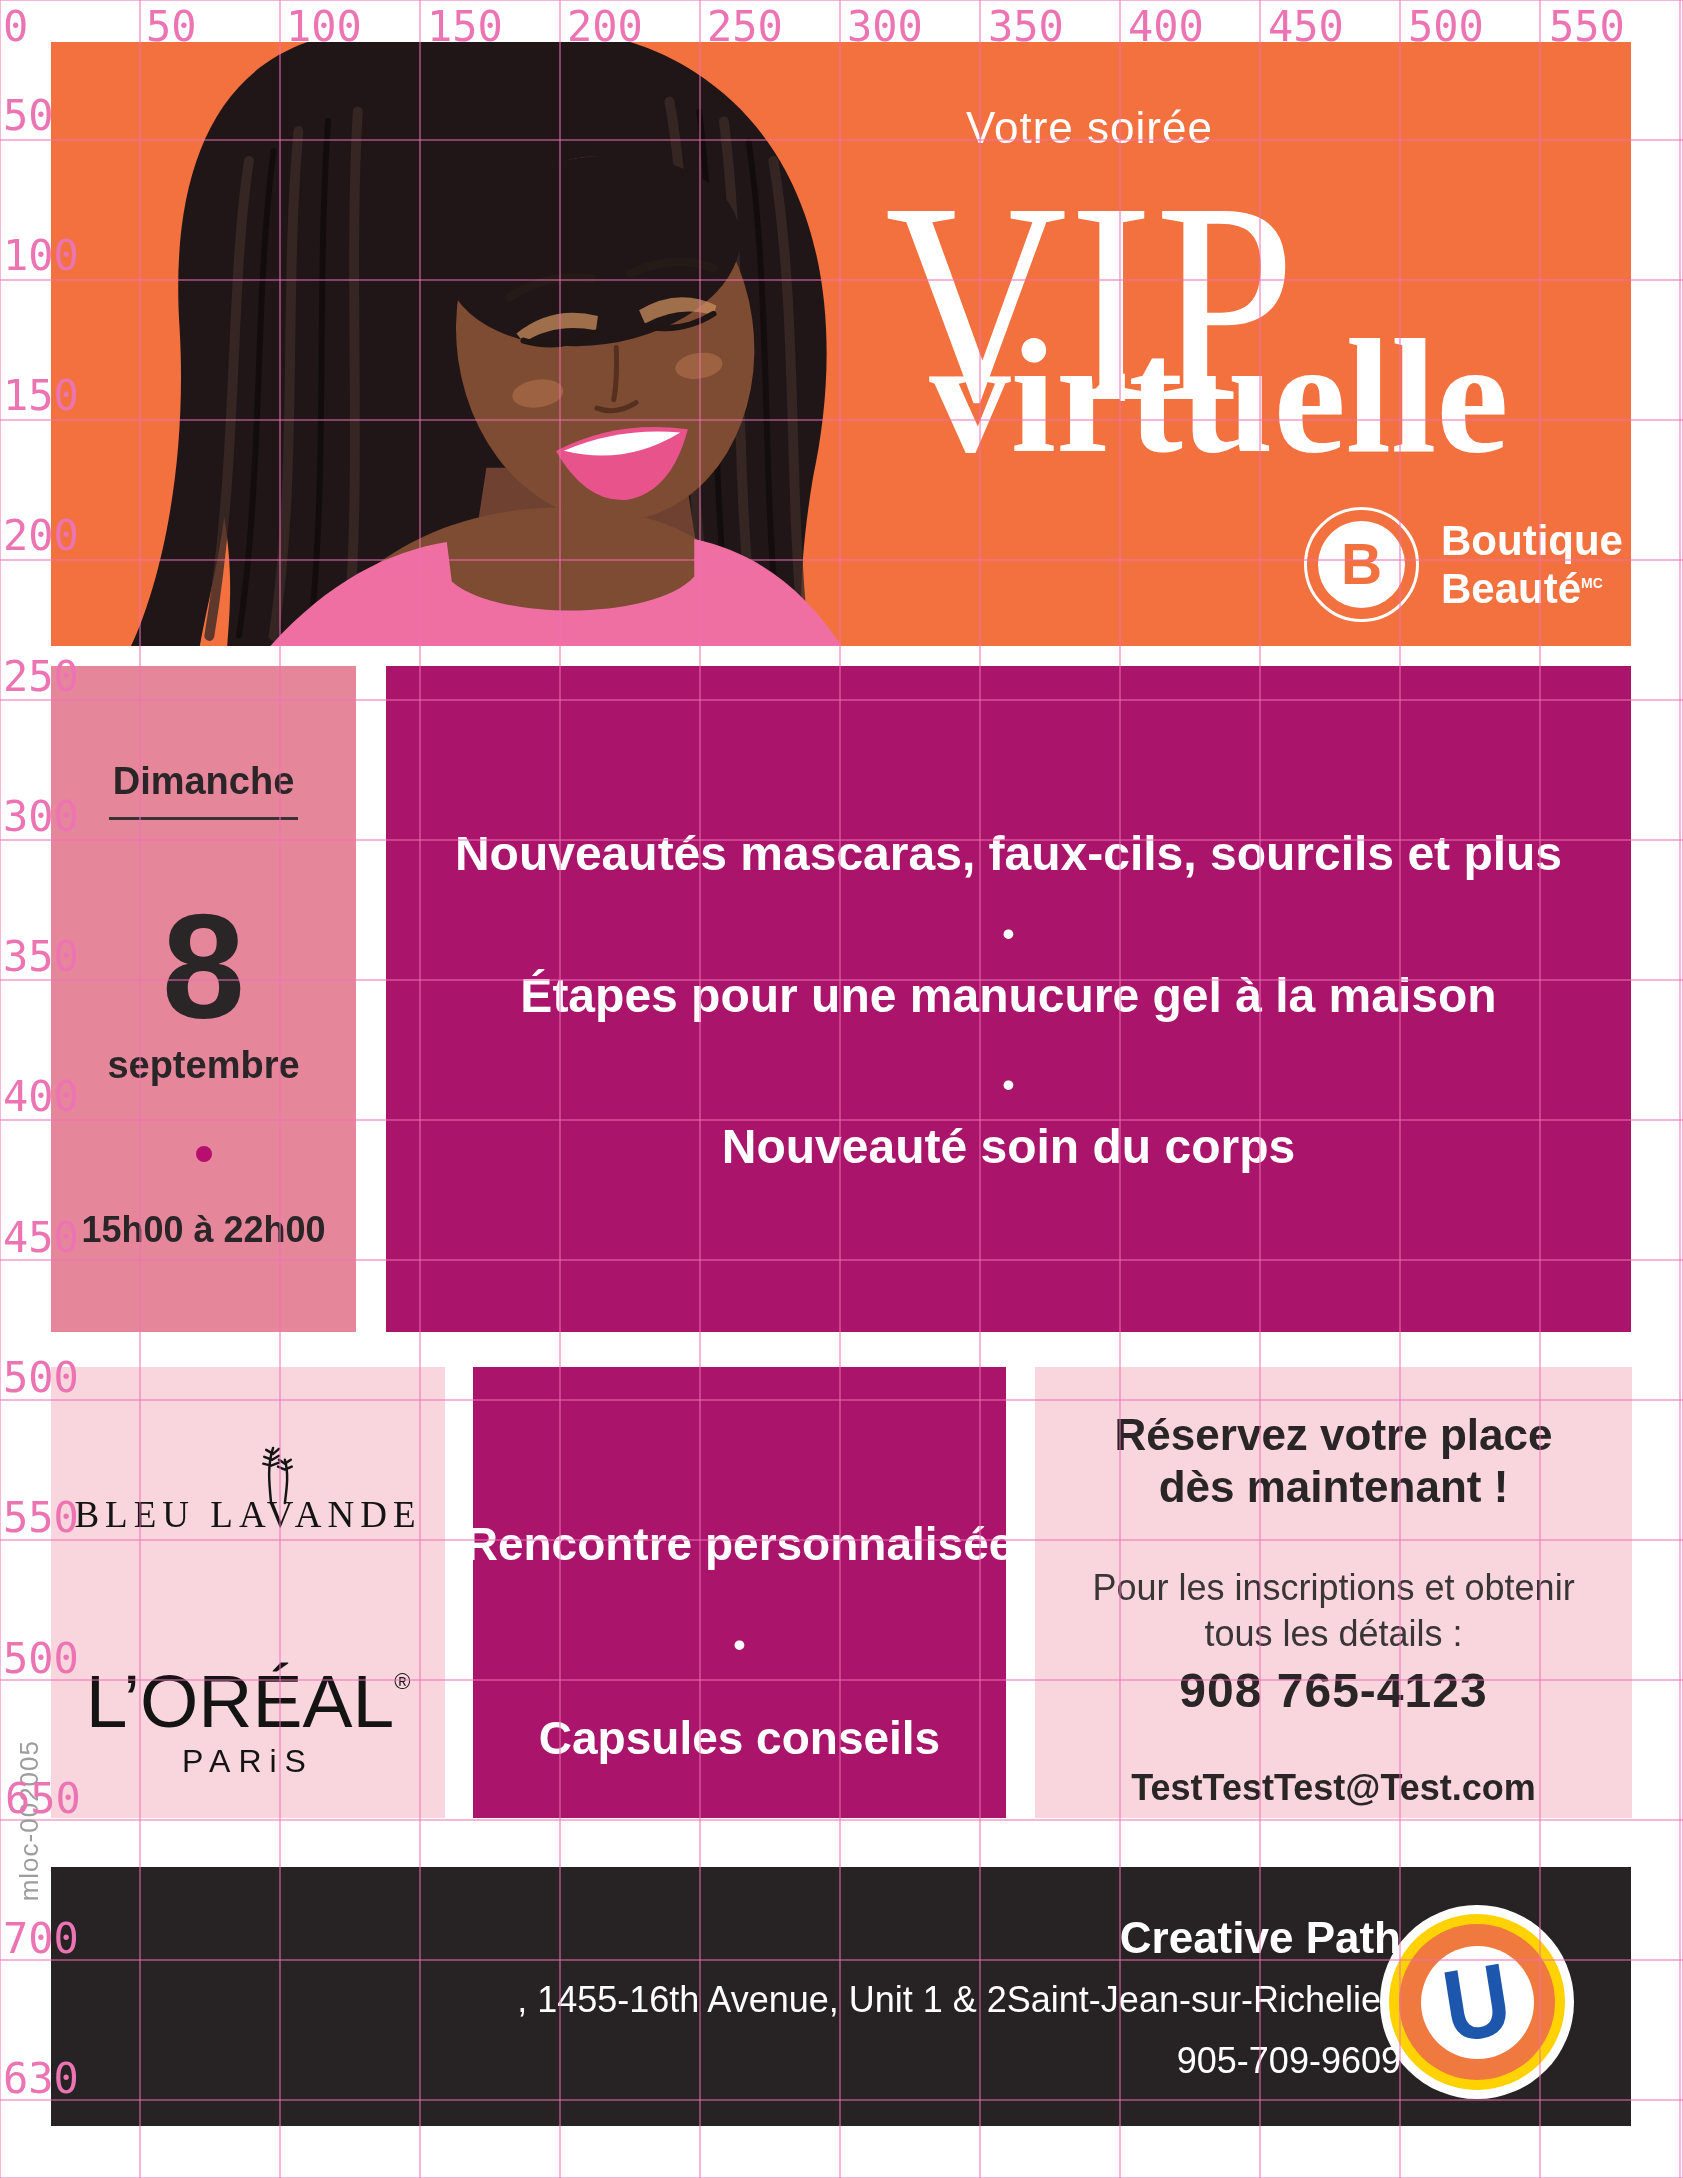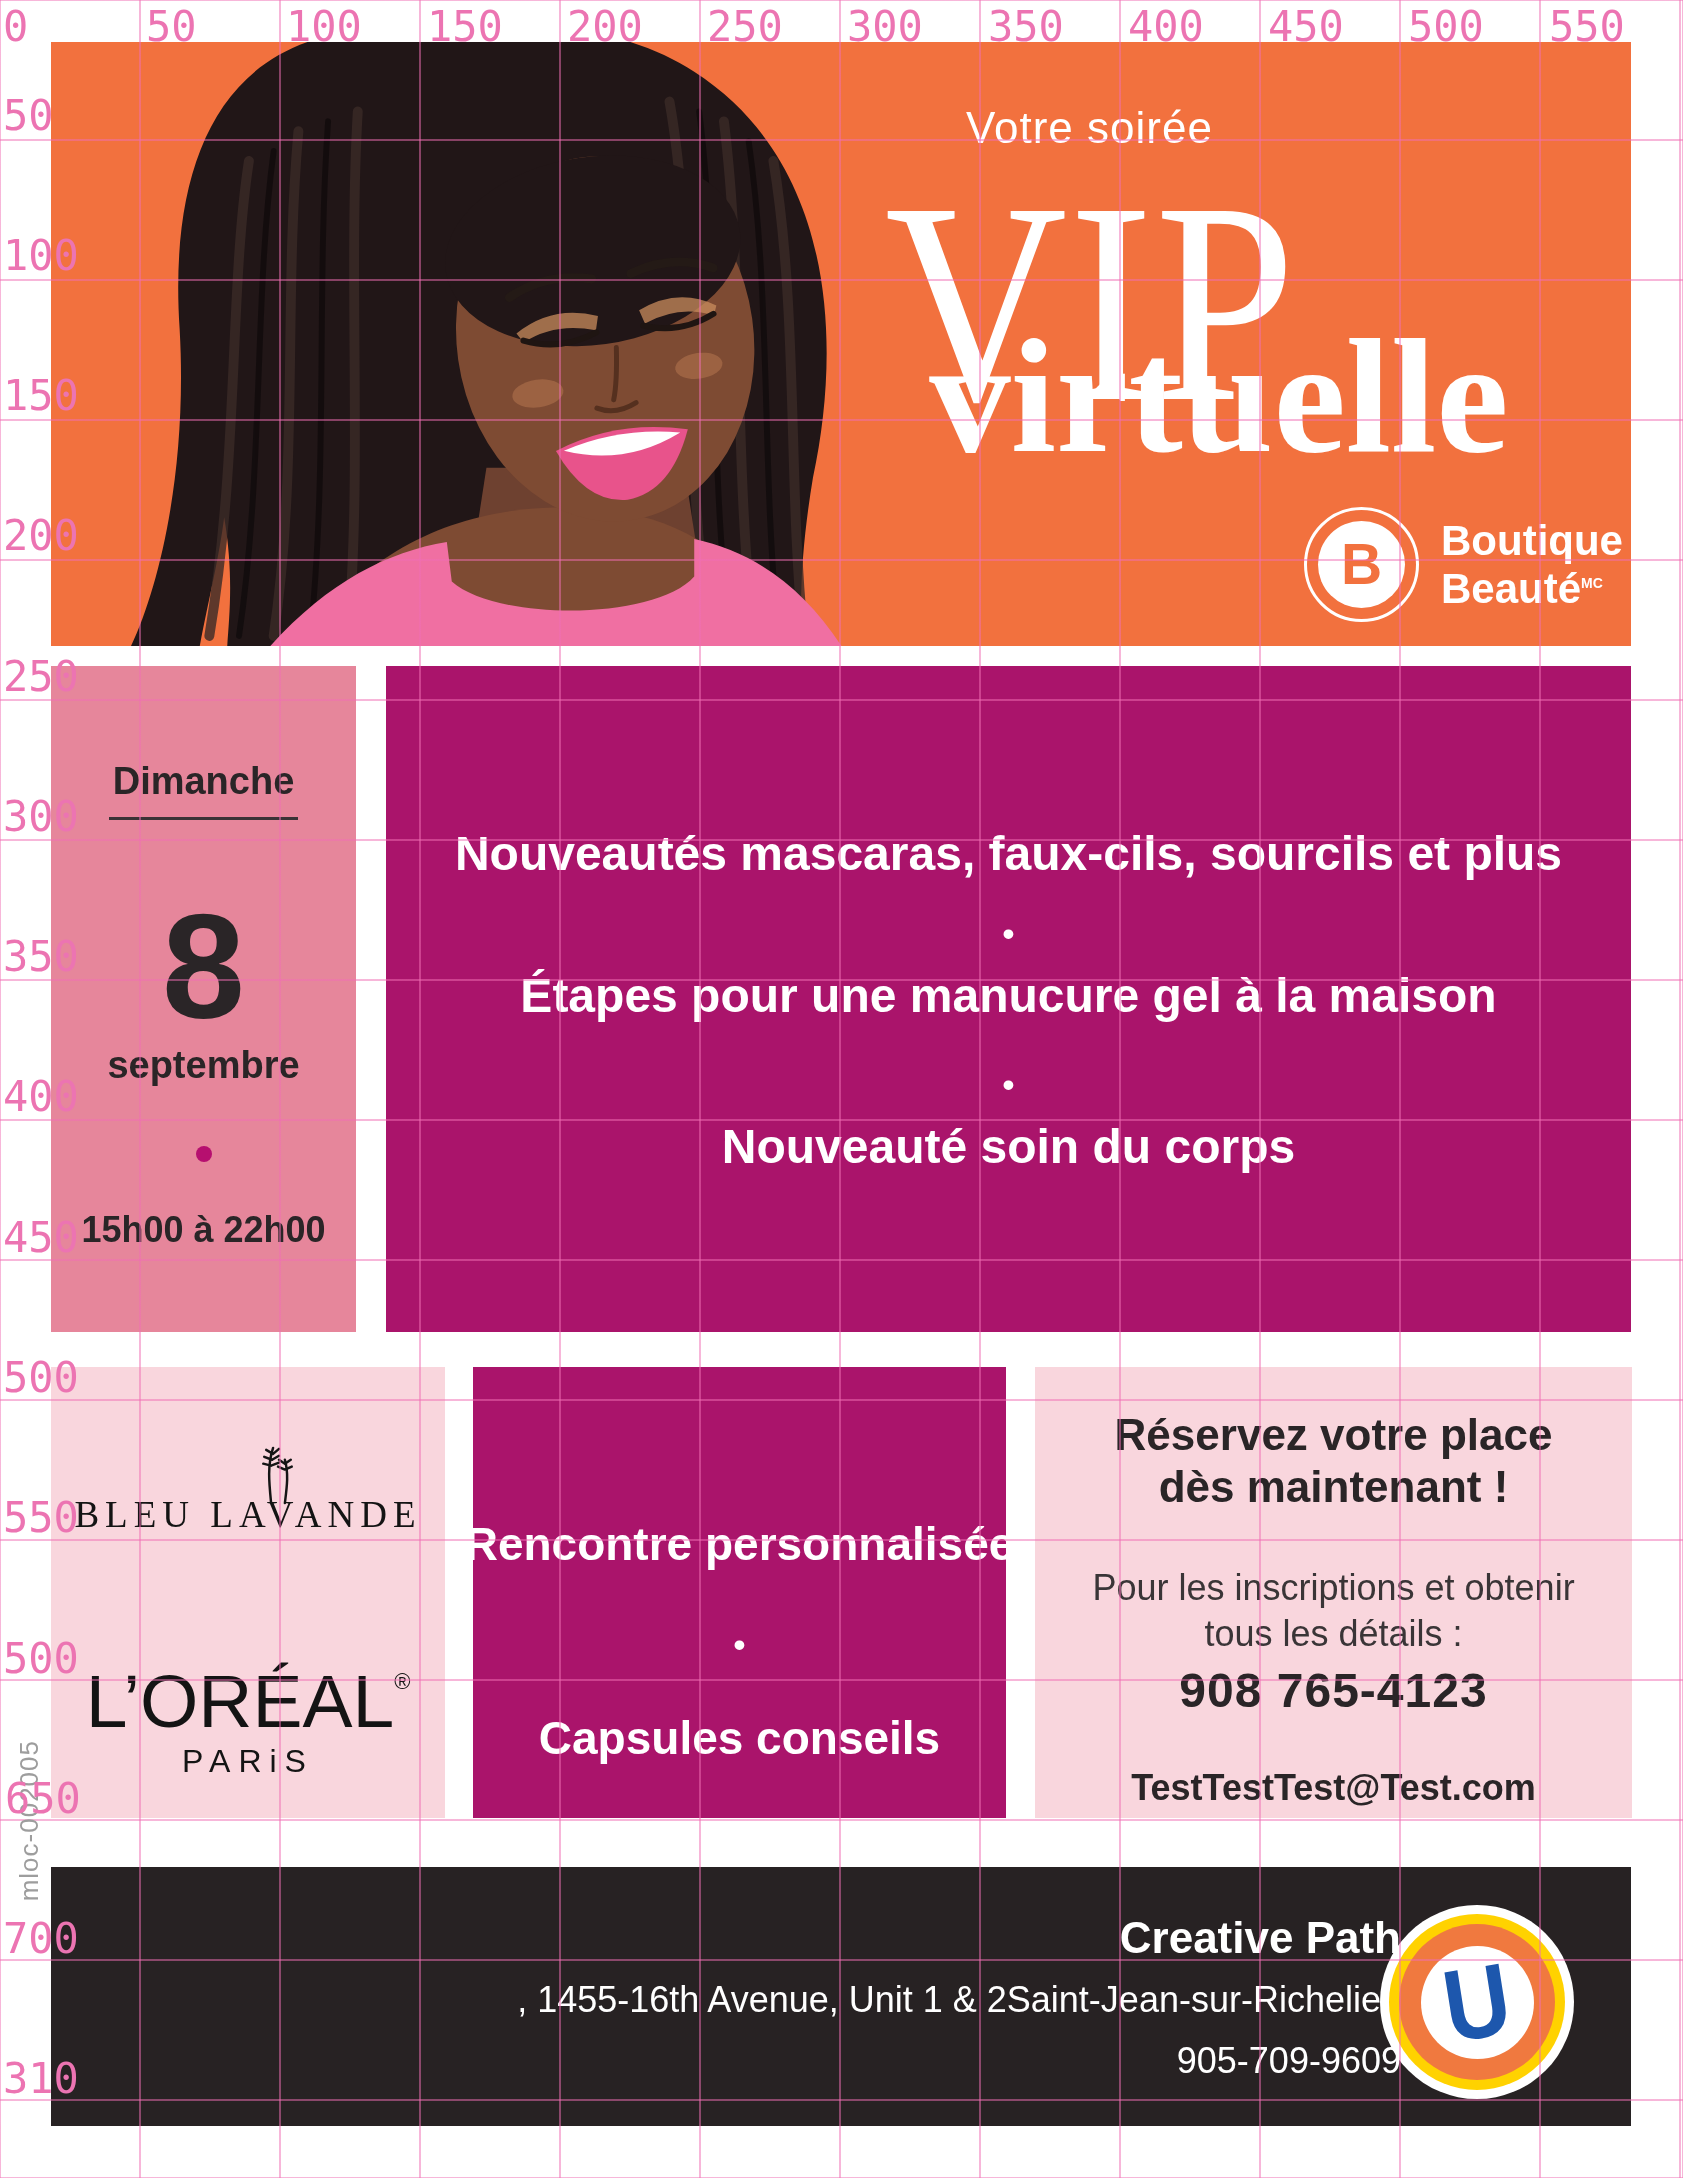--- a/index.html
+++ b/index.html
@@ -249,18 +249,18 @@
       <span class="ruler-label" style="left: 3px; top: 656px;">250</span>
       <span class="ruler-label" style="left: 3px; top: 796px;">300</span>
       <span class="ruler-label" style="left: 3px; top: 936px;">350</span>
       <span class="ruler-label" style="left: 3px; top: 1076px;">400</span>
       <span class="ruler-label" style="left: 3px; top: 1217px;">450</span>
       <span class="ruler-label" style="left: 3px; top: 1357px;">500</span>
       <span class="ruler-label" style="left: 3px; top: 1497px;">550</span>
       <span class="ruler-label" style="left: 3px; top: 1638px;">500</span>
       <span class="ruler-label" style="left: 5px; top: 1778px;">650</span>
       <span class="ruler-label" style="left: 3px; top: 1918px;">700</span>
-      <span class="ruler-label" style="left: 3px; top: 2058px;">310</span>
+      <span class="ruler-label" style="left: 3px; top: 2058px;">630</span>
     </div>
   <div id="grid-overlay"></div>
 
 </div>
 
 
 </body></html>

